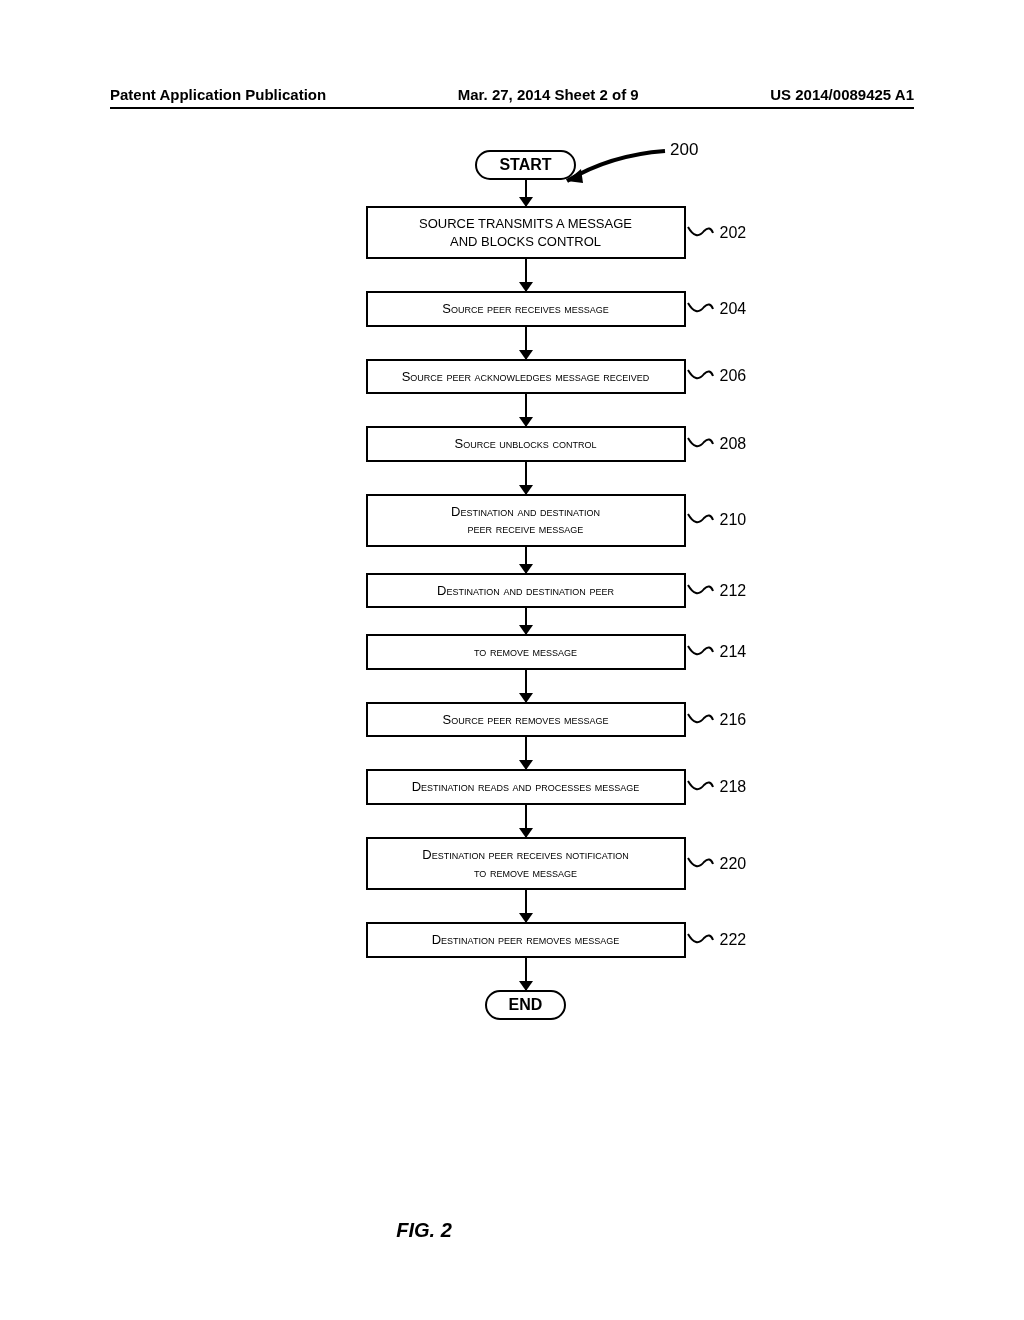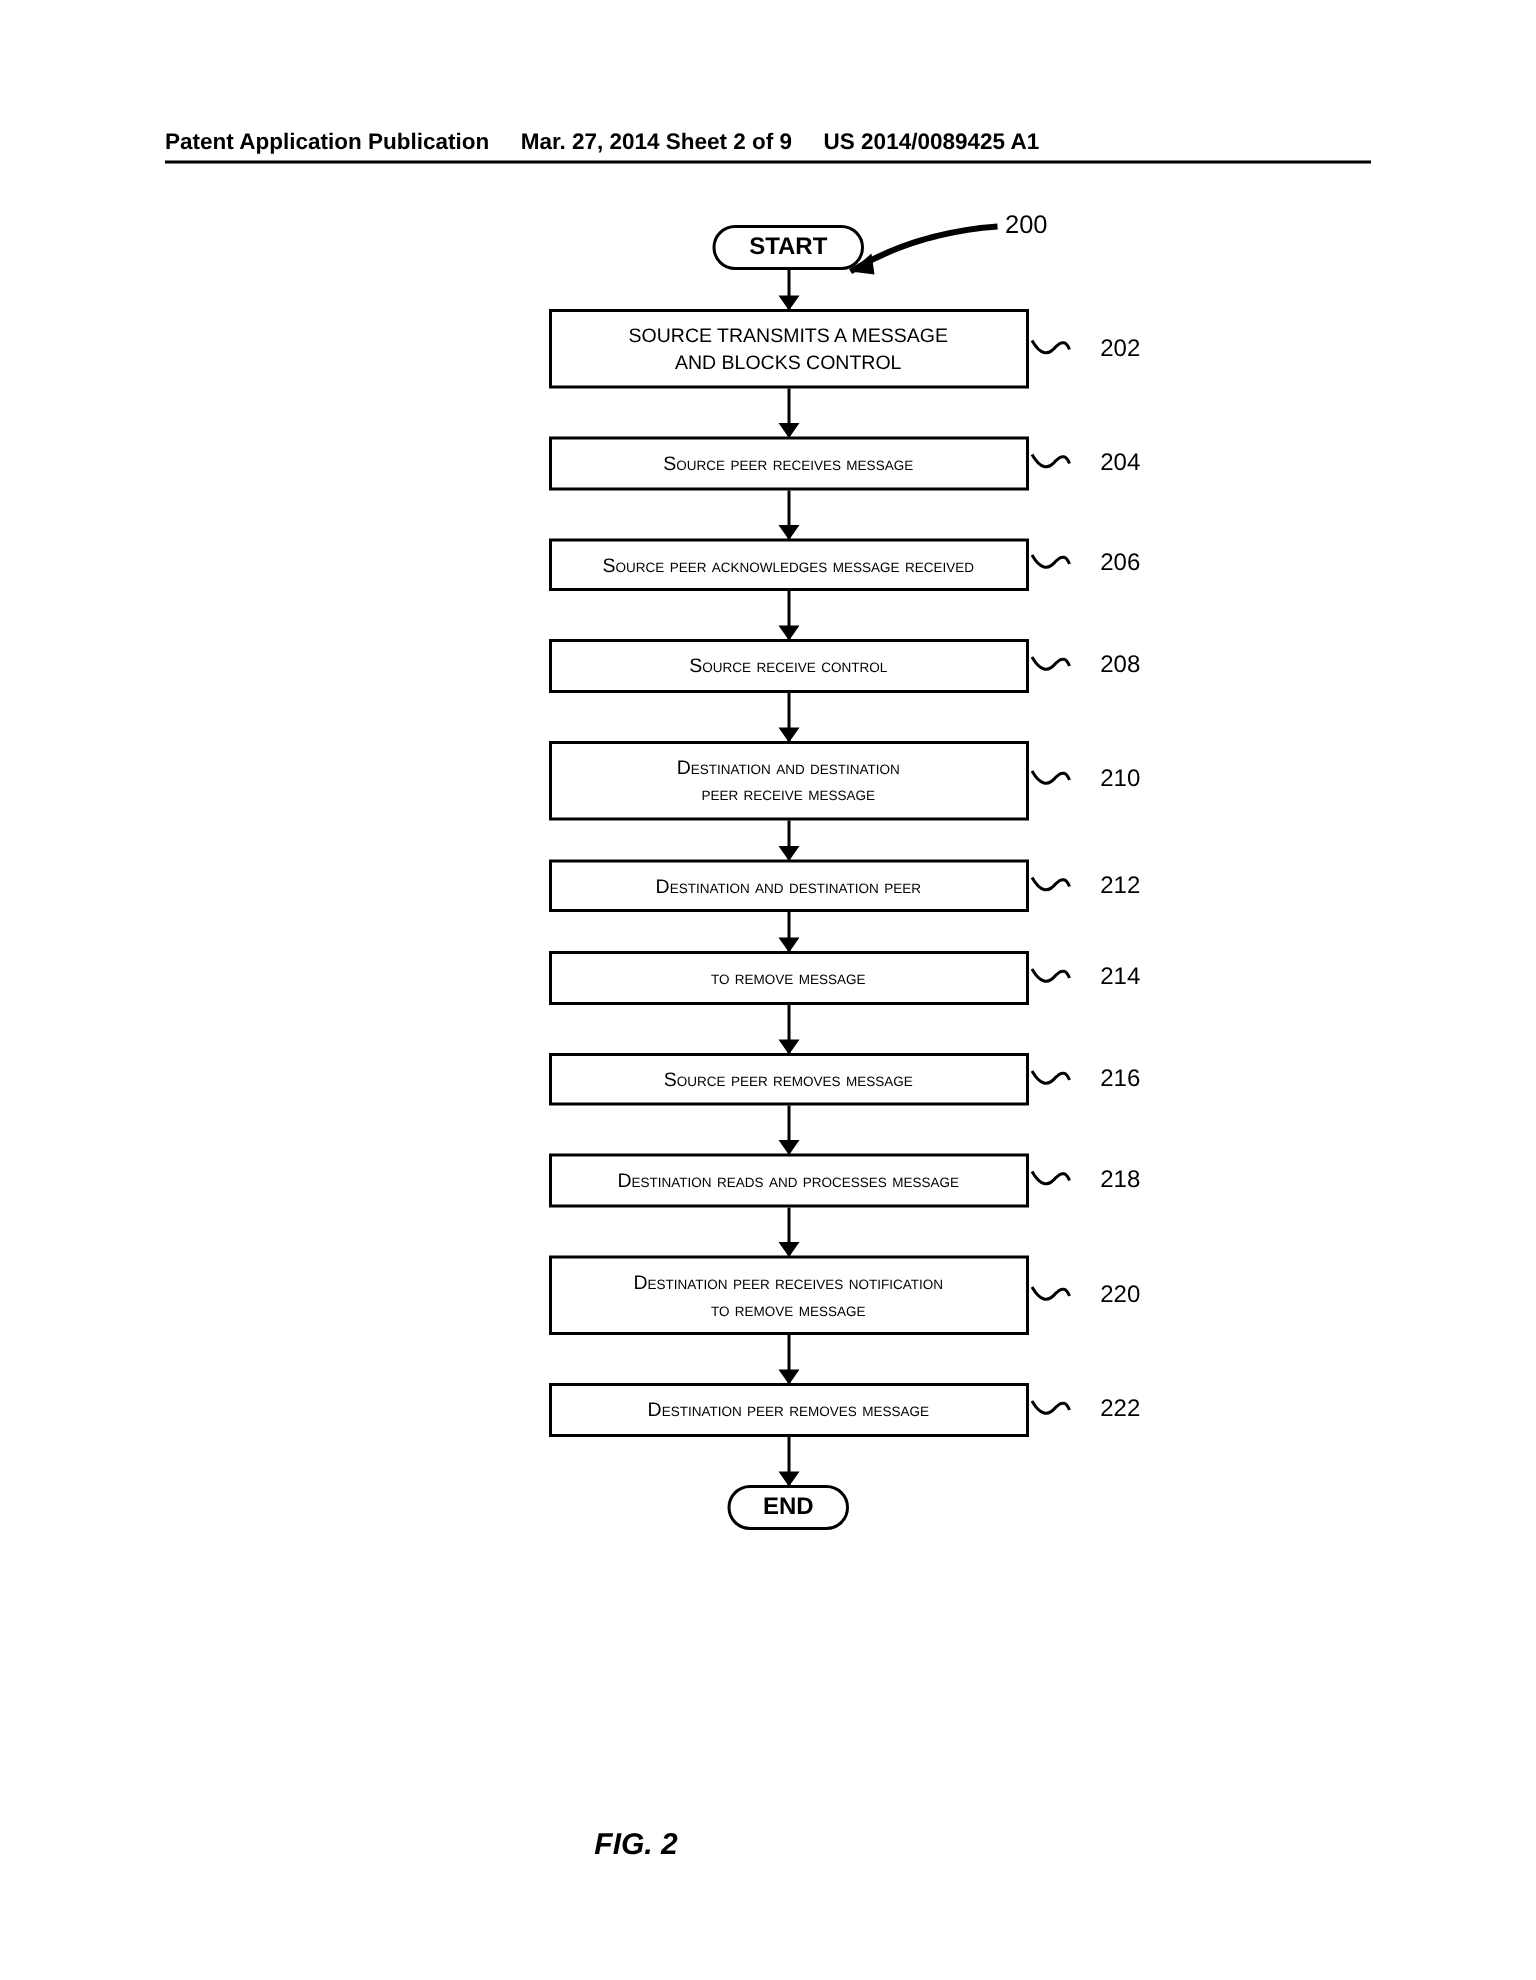--- a/index.html
+++ b/index.html
@@ -9,20 +9,21 @@
     background: #fff;
     font-family: Arial, Helvetica, sans-serif;
     position: relative;
   }
   .header {
     position: absolute;
     top: 86px;
     left: 110px;
     right: 110px;
     display: flex;
+    justify-content: space-between;
     font-weight: bold;
     font-size: 15px;
     border-bottom: 2px solid #000;
     padding-bottom: 4px;
     gap: 21px;
   }
   .flowchart {
     position: absolute;
     top: 150px;
     left: 0;
@@ -79,21 +80,21 @@
     transform: translateY(-50%);
     display: flex;
     align-items: center;
   }
   .ref-swirl {
     display: inline-block;
   }
   .ref-swirl svg { display: block; }
   .ref-num {
     font-size: 16px;
-    margin-left: 20px;
+    margin-left: 6px;
   }
   .fig-caption {
     position: absolute;
     bottom: 78px;
     left: 0;
     width: 848px;
     text-align: center;
     font-weight: bold;
     font-style: italic;
     font-size: 20px;
@@ -178,21 +179,21 @@
             <path d="M2 4 Q 10 18 18 8 Q 24 2 27 10" stroke="#000" stroke-width="2" fill="none"></path>
           </svg>
       </span>
       <span class="ref-num">206</span>
     </div>
   </div>
   <div class="arrow"></div>
 
   <div class="step-row">
     <div class="process">
-      <div>Source receive control</div>
+      <div>Source unblocks control</div>
       <div></div>
     </div>
     <div class="ref-wrap">
       <span class="ref-swirl">
         <svg width="28" height="20" viewBox="0 0 28 20">
             <path d="M2 4 Q 10 18 18 8 Q 24 2 27 10" stroke="#000" stroke-width="2" fill="none"></path>
           </svg>
       </span>
       <span class="ref-num">208</span>
     </div>

